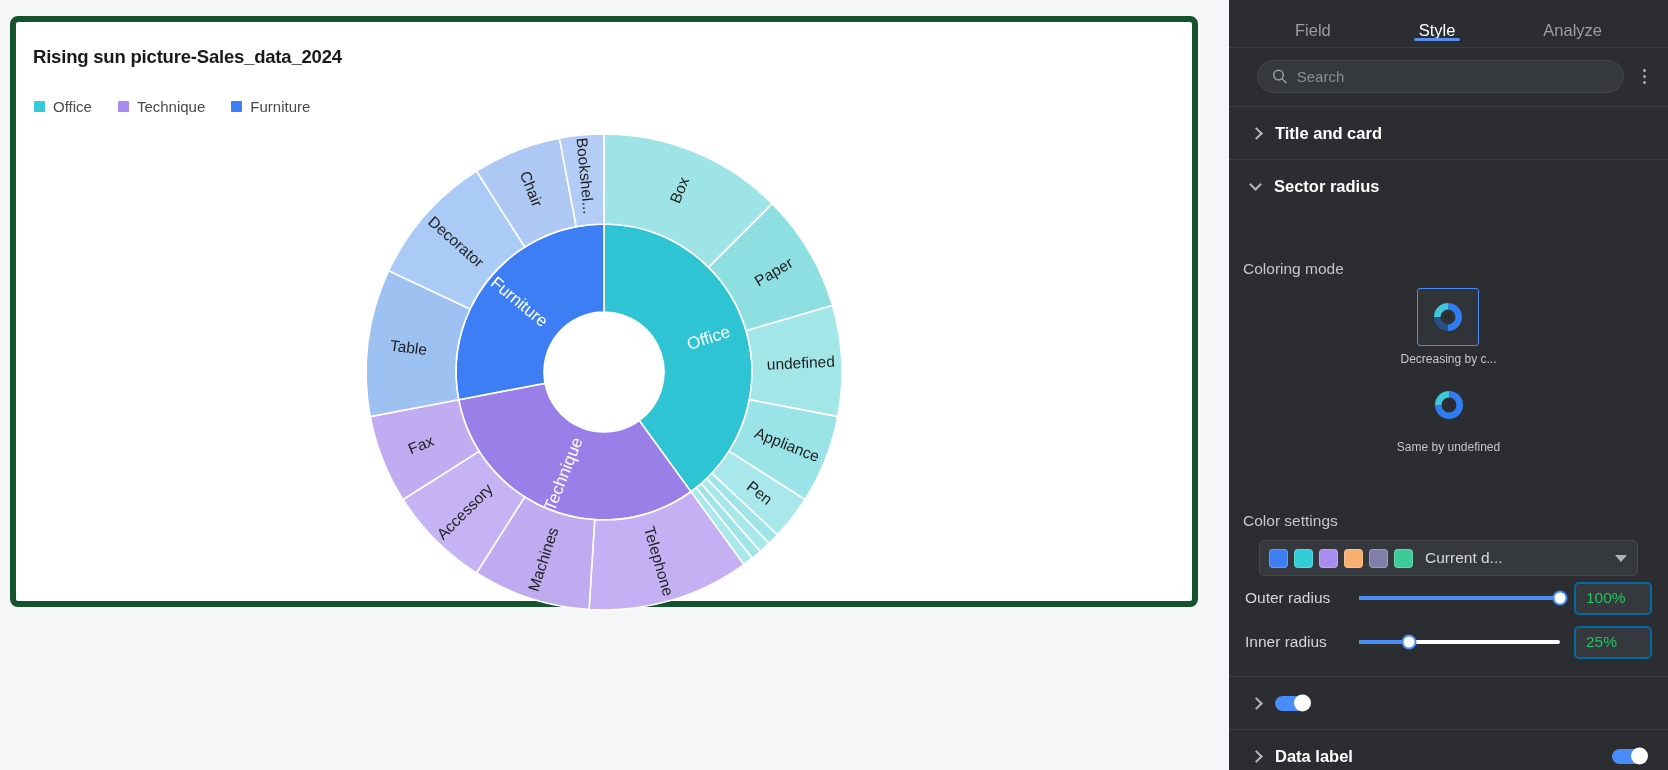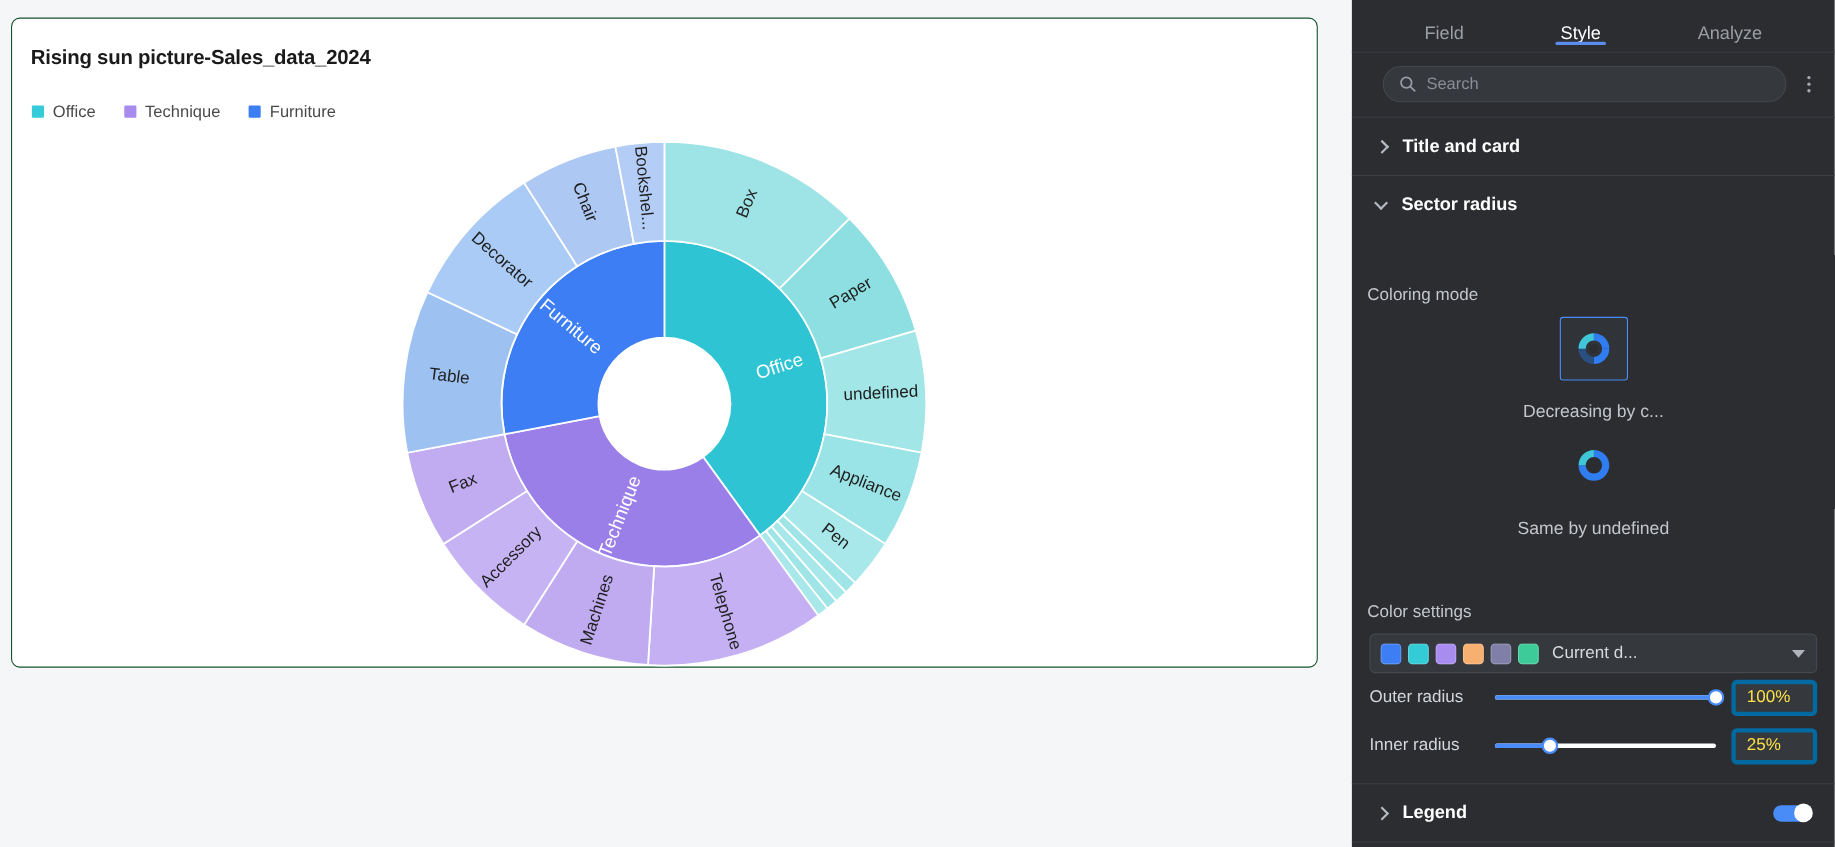--- a/index.html
+++ b/index.html
@@ -10,21 +10,21 @@
   }
   #app { position: relative; width: 1668px; height: 770px; display: flex; }
 
   
   .canvas-area {
     position: relative; width: 1229px; height: 770px;
     background: #f5f6f7; padding: 16px 16px 0 10px;
   }
   .chart-card {
     position: relative; width: 1188px; height: 591px;
-    background: #ffffff; border: 1px solid #14532d; border-radius: 8px;
+    background: #ffffff; border: 6px solid #14532d; border-radius: 8px;
   }
   .chart-title {
     position: absolute; left: 17px; top: 24px;
     font-size: 18.5px; font-weight: bold; color: #1a1a1a;
     letter-spacing: -0.2px; white-space: nowrap;
   }
   .legend { position: absolute; left: 18px; top: 76px; display: flex; gap: 26px; align-items: center; }
   .legend-item { display: flex; align-items: center; gap: 8px; }
   .legend-swatch { width: 11px; height: 11px; border-radius: 1px; display: block; }
   .legend-label { font-size: 15px; color: #4a4a4a; white-space: nowrap; }
@@ -75,41 +75,41 @@
   .chev.down { transform: rotate(45deg); margin-bottom: 4px; }
   .sec-title { flex: 1; }
 
   .sector-body { padding: 0 0 12px 0; }
   .field-label { font-size: 15.5px; color: #c3c6cb; padding: 0 0 0 14px; margin-bottom: 10px; margin-top: 48px; }
   .mode-list { display: flex; flex-direction: column; align-items: center; }
   .mode-opt { display: flex; flex-direction: column; align-items: center; cursor: pointer; }
   .mode-thumb { width: 62px; height: 58px; display: flex; align-items: center; justify-content: center;
     border: 1.5px solid transparent; border-radius: 3px; }
   .mode-opt.selected .mode-thumb { border-color: #4a8cf7; background: #303338; }
-  .mode-name { font-size: 16px; color: #c3c6cb; margin: 20px 0 10px; white-space: nowrap; text-align: right; }
-
-  .color-row { padding: 0 16px; margin: 2px 0 0; }
+  .mode-name { font-size: 12px; color: #c3c6cb; margin: 6px 0 10px; white-space: nowrap; text-align: right; }
+
+  .color-row { padding: 0 30px; margin: 2px 0 0; }
   .color-select {
     height: 36px; background: #35383d; border: 1px solid #45484e; border-radius: 5px;
     display: flex; align-items: center; gap: 6px; padding: 0 10px 0 9px; cursor: pointer;
   }
   .sw { width: 19px; height: 19px; border-radius: 4px; display: block; }
   .cs-text { font-size: 15.5px; color: #d7d9dd; margin-left: 6px; white-space: nowrap;
     overflow: hidden; text-overflow: ellipsis; flex: 1; }
   .caret { width: 0; height: 0; border-left: 6px solid transparent; border-right: 6px solid transparent;
     border-top: 7px solid #b0b3b9; flex: 0 0 auto; }
 
   .slider-row { display: flex; align-items: center; gap: 14px; padding: 0 16px; height: 44px; }
   .slider-row .sl-label { font-size: 15.5px; color: #d3d6db; width: 100px; flex: 0 0 auto; white-space: nowrap; }
   .track { position: relative; flex: 1; height: 4px; background: #ffffff; border-radius: 2px; }
   .fill { position: absolute; left: 0; top: 0; height: 4px; background: #4a8cf7; border-radius: 2px; }
   .thumb { position: absolute; top: 50%; width: 15px; height: 15px; border-radius: 50%;
     background: #ffffff; border: 2.5px solid #4a8cf7; transform: translate(-50%, -50%); cursor: pointer; }
-  .num-box { width: 78px; height: 33px; background: #35383d; border: 4px solid #0369a1; border-radius: 5px;
-    display: flex; align-items: center; padding: 0 10px; font-size: 15.5px; color: #fde047; flex: 0 0 auto; }
+  .num-box { width: 78px; height: 33px; background: #35383d; border: 2px solid #0369a1; border-radius: 5px;
+    display: flex; align-items: center; padding: 0 10px; font-size: 15.5px; color: #22c55e; flex: 0 0 auto; }
 
   .toggle { width: 34px; height: 15px; background: #4a8cf7; border-radius: 8px; position: relative; cursor: pointer; flex: 0 0 auto; }
   .toggle i { position: absolute; right: -2px; top: 50%; transform: translateY(-50%);
     width: 17px; height: 17px; border-radius: 50%; background: #ffffff; display: block; }
 </style>
 </head>
 <body>
 
 <div id="app">
 
@@ -269,21 +269,20 @@
           <span class="fill" id="if" style="width: 25%;"></span>
           <span class="thumb" id="it" style="left: 25%;"></span>
         </span>
         <span class="num-box">25%</span>
       </div>
     </div>
     <div class="panel-sep"></div>
 
     <div class="section-head">
       <span class="chev right"></span>
-      <span class="sec-title">Legend</span>
       <span class="toggle">
           <i></i>
         </span>
     </div>
     <div class="panel-sep"></div>
 
     <div class="section-head">
       <span class="chev right"></span>
       <span class="sec-title">Data label</span>
       <span class="toggle">

